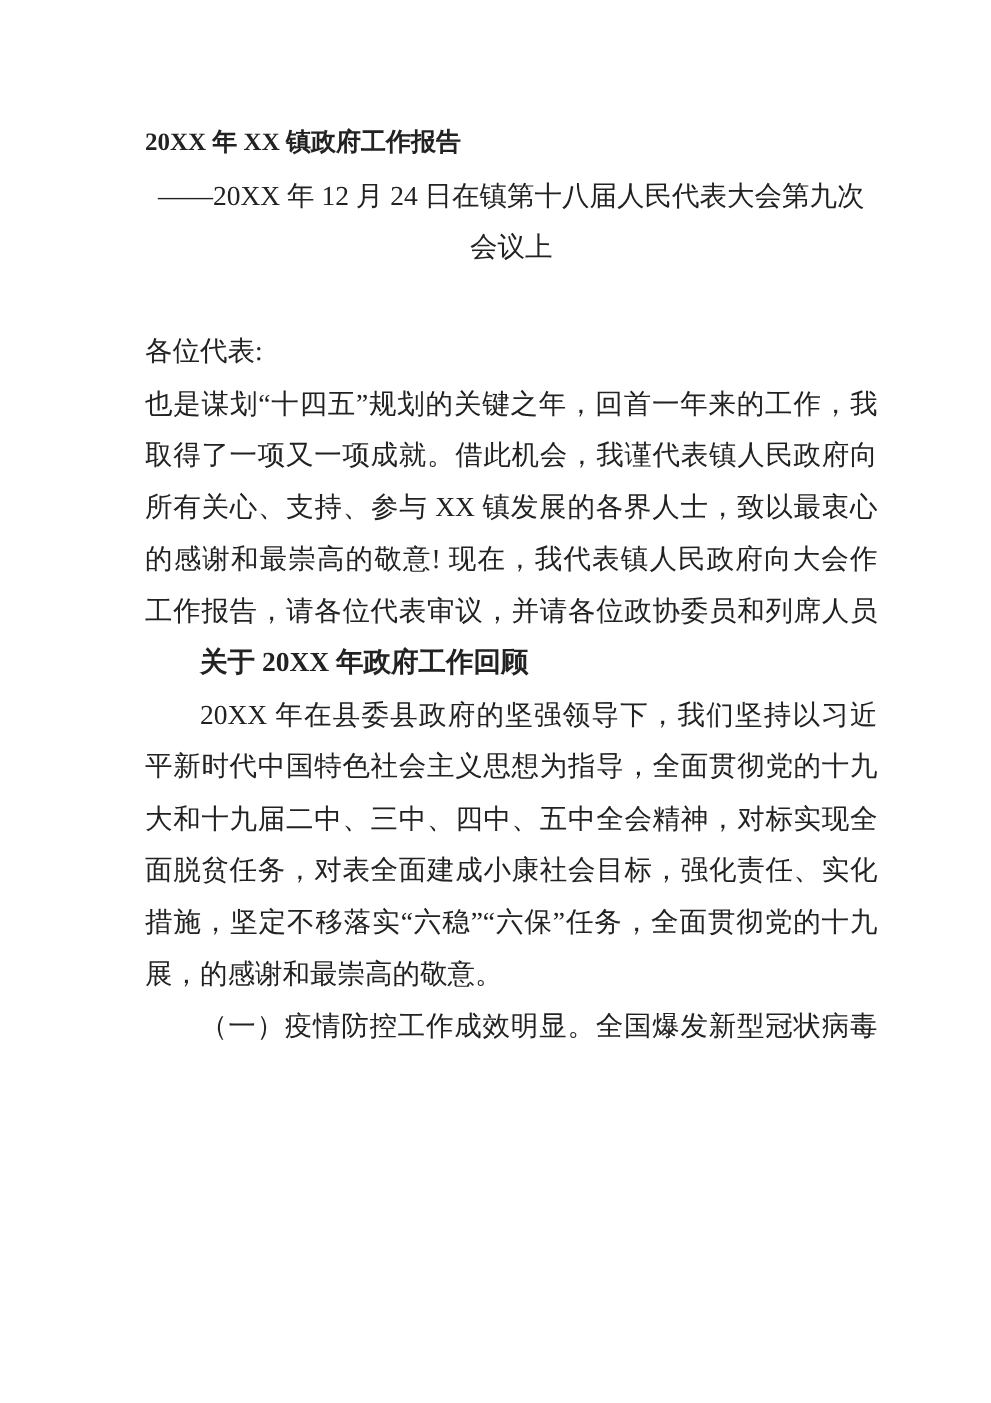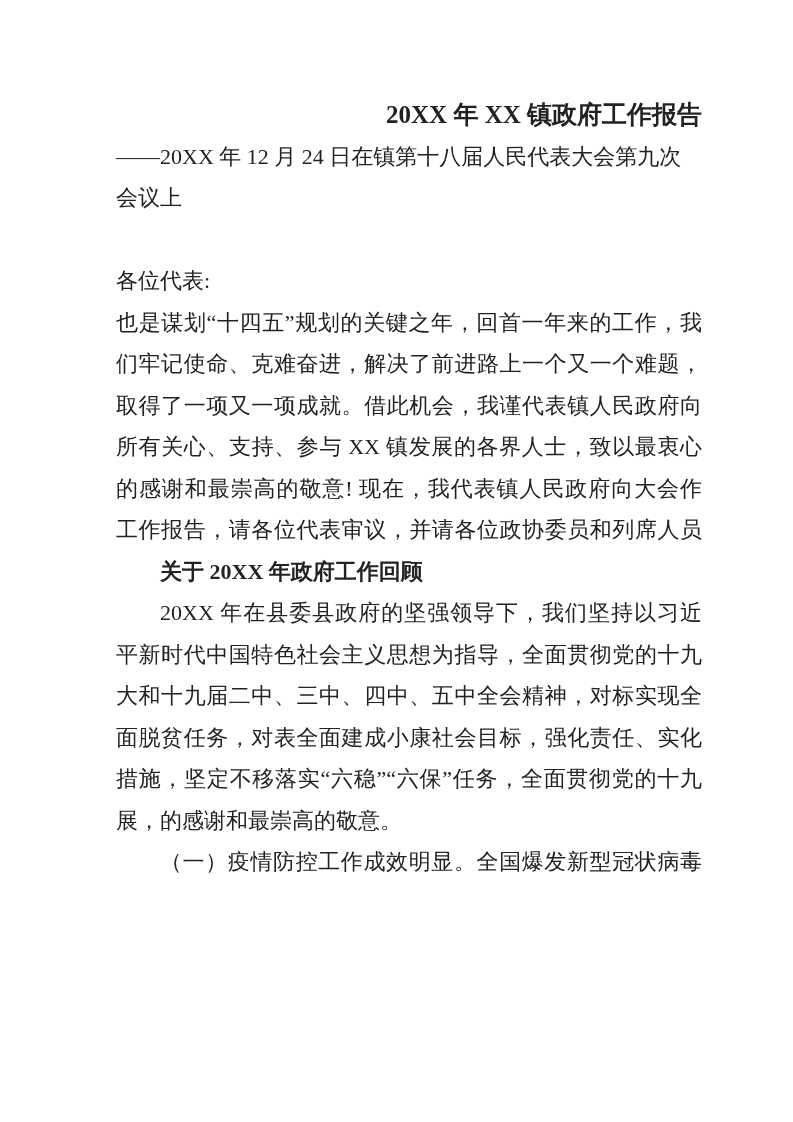--- a/index.html
+++ b/index.html
@@ -21,27 +21,27 @@
   }
   .ln {
     font-size: 22px;
     line-height: 41.5px;
     height: 41.5px;
     white-space: nowrap;
     color: #222222;
     font-weight: 400;
   }
   .t {
-    font-size: 25px;
+    font-size: 20px;
     font-weight: 700;
-    text-align: right;
+    text-align: left;
     line-height: 41.5px;
     height: 41.5px;
   }
-  .c { text-align: left; }
+  .c { text-align: center; }
   .j {
     white-space: normal;
     text-align: justify;
     text-align-last: justify;
   }
   .ind { text-indent: 44px; }
   .b { font-weight: 700; }
   .spacer { height: 41.5px; }
 </style>
 </head>
@@ -54,21 +54,20 @@
 
     <div class="ln c">——20XX 年 12 月 24 日在镇第十八届人民代表大会第九次</div>
     <div class="ln c">会议上</div>
 
 
     <div class="spacer"></div>
 
     <div class="ln">各位代表:</div>
 
     <div class="ln j">也是谋划“十四五”规划的关键之年，回首一年来的工作，我</div>
-    <div class="ln j">们牢记使命、克难奋进，解决了前进路上一个又一个难题，</div>
     <div class="ln j">取得了一项又一项成就。借此机会，我谨代表镇人民政府向</div>
     <div class="ln j">所有关心、支持、参与 XX 镇发展的各界人士，致以最衷心</div>
     <div class="ln j">的感谢和最崇高的敬意! 现在，我代表镇人民政府向大会作</div>
     <div class="ln j">工作报告，请各位代表审议，并请各位政协委员和列席人员</div>
 
     <div class="ln ind b">关于 20XX 年政府工作回顾</div>
 
     <div class="ln j ind">20XX 年在县委县政府的坚强领导下，我们坚持以习近</div>
     <div class="ln j">平新时代中国特色社会主义思想为指导，全面贯彻党的十九</div>
     <div class="ln j">大和十九届二中、三中、四中、五中全会精神，对标实现全</div>

